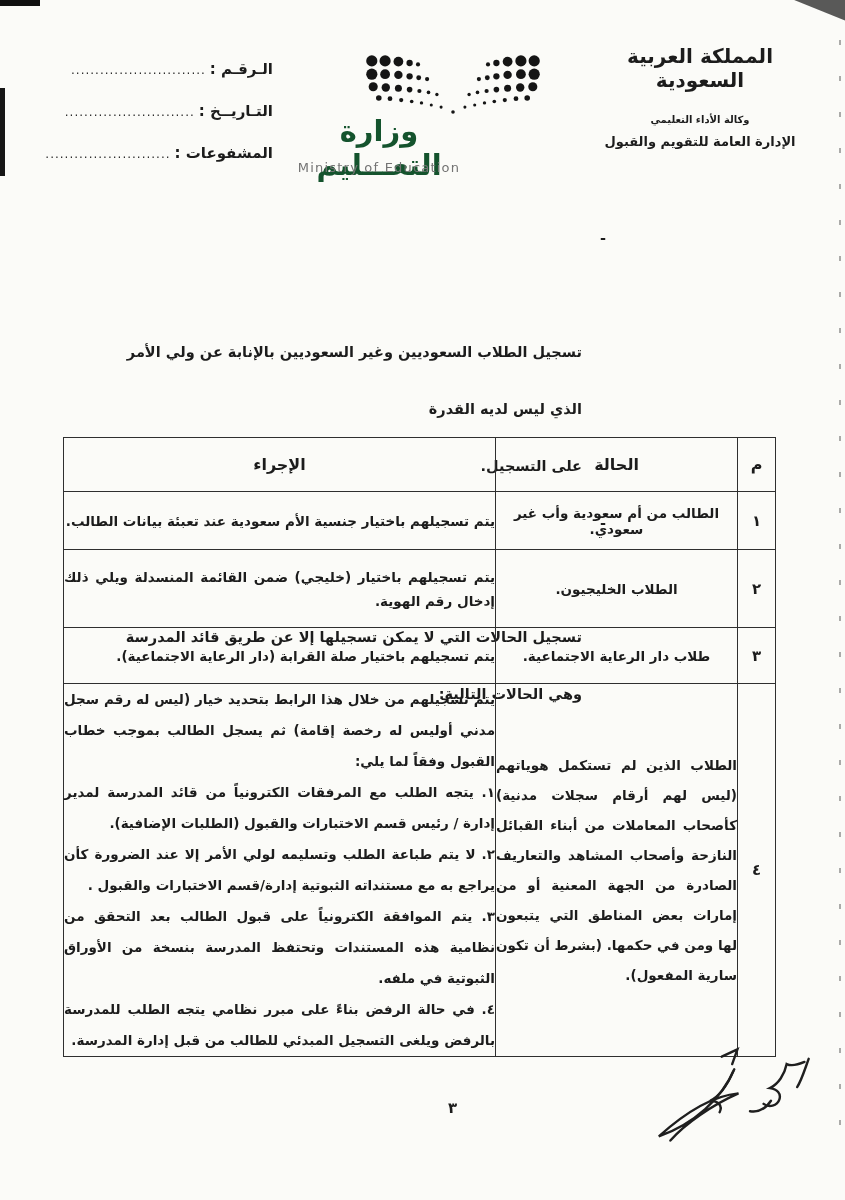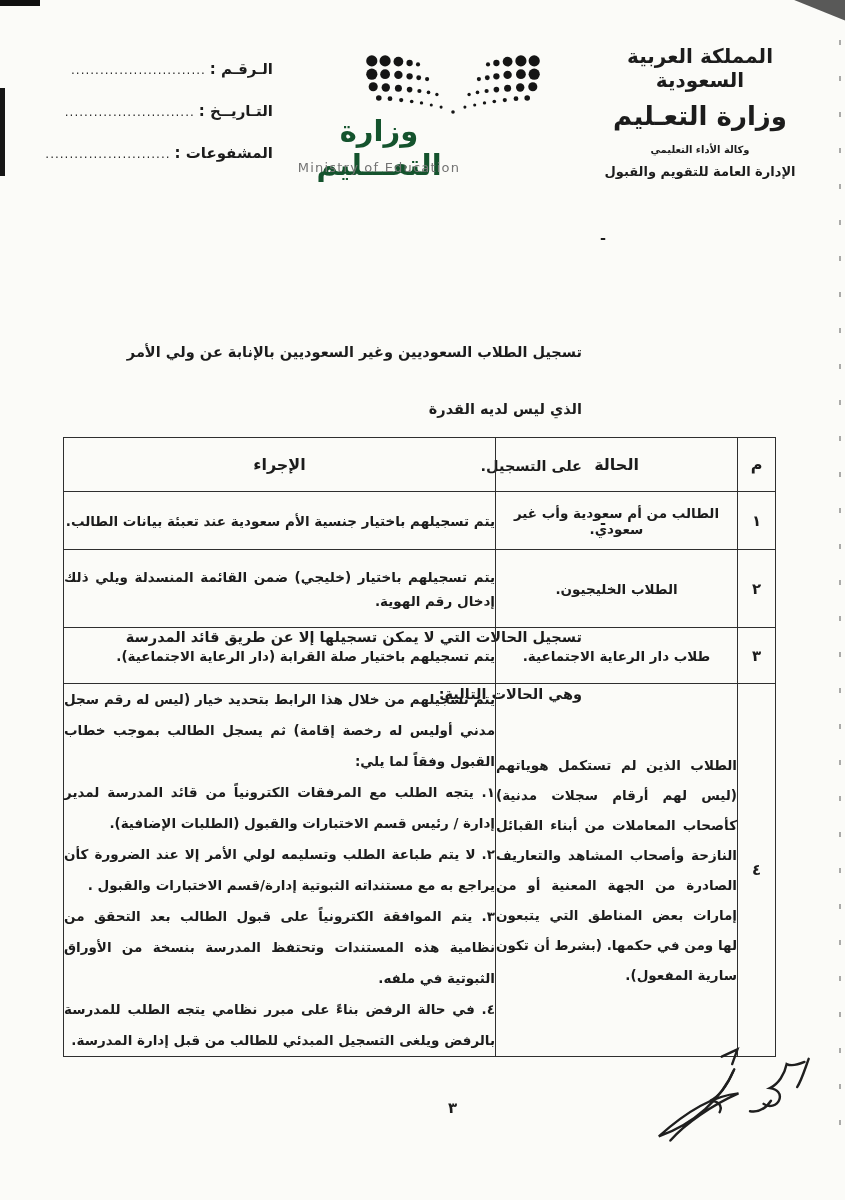--- a/index.html
+++ b/index.html
@@ -18,21 +18,21 @@
   
   .art-top-left{position:absolute;left:0;top:0;width:40px;height:6px;background:#101010;}
   .art-left-edge{position:absolute;left:0;top:88px;width:5px;height:88px;background:#161616;}
   .art-top-right{position:absolute;right:0;top:0;width:62px;height:34px;
     background:#3c3c3c;opacity:.85;
     -webkit-clip-path:polygon(18% 0,100% 0,100% 60%);clip-path:polygon(18% 0,100% 0,100% 60%);}
   .art-right-dots{position:absolute;right:4px;top:40px;bottom:70px;width:2px;
     background:repeating-linear-gradient(to bottom, rgba(50,50,50,.40) 0 5px, transparent 5px 36px);}
   
   .hdr-org{position:absolute;top:44px;right:26px;width:238px;text-align:center;direction:rtl;}
-  .hdr-org .l1{font-size:20px;font-weight:bold;margin-bottom:9px;}
+  .hdr-org .l1{font-size:20px;font-weight:bold;margin-bottom:22px;}
   .hdr-org .l2{font-size:26px;font-weight:bold;margin-bottom:13px;}
   .hdr-org .l3{font-size:10px;font-weight:bold;margin-bottom:9px;}
   .hdr-org .l4{font-size:13px;font-weight:bold;}
   .hdr-logo{position:absolute;top:50px;left:288px;width:256px;height:140px;}
   .hdr-logo svg{position:absolute;left:74px;top:2px;}
   .hdr-logo .ar{position:absolute;left:0;top:64px;width:182px;text-align:center;
     font-size:29px;font-weight:bold;direction:rtl;color:#14532d;}
   .hdr-logo .en{position:absolute;left:0;top:110px;width:182px;text-align:center;
     font-size:13px;color:#737373;letter-spacing:1.2px;}
   .hdr-fields{position:absolute;top:60px;left:28px;width:245px;direction:rtl;}
@@ -68,21 +68,20 @@
 
 <div class="page">
 
   <div class="art-top-left"></div>
   <div class="art-left-edge"></div>
   <div class="art-top-right"></div>
   <div class="art-right-dots"></div>
 
   <div class="hdr-org">
     <div class="l1">المملكة العربية السعودية</div>
-    <div class="l2">وزارة التعـليم</div>
     <div class="l3">وكالة الأداء التعليمي</div>
     <div class="l4">الإدارة العامة للتقويم والقبول</div>
   </div>
 
   <div class="hdr-logo">
     <svg width="182" height="64" viewBox="0 0 260 90">
       <g fill="#151515">
 
         <circle cx="14" cy="12" r="8"></circle>
           <circle cx="33" cy="12" r="8"></circle>

